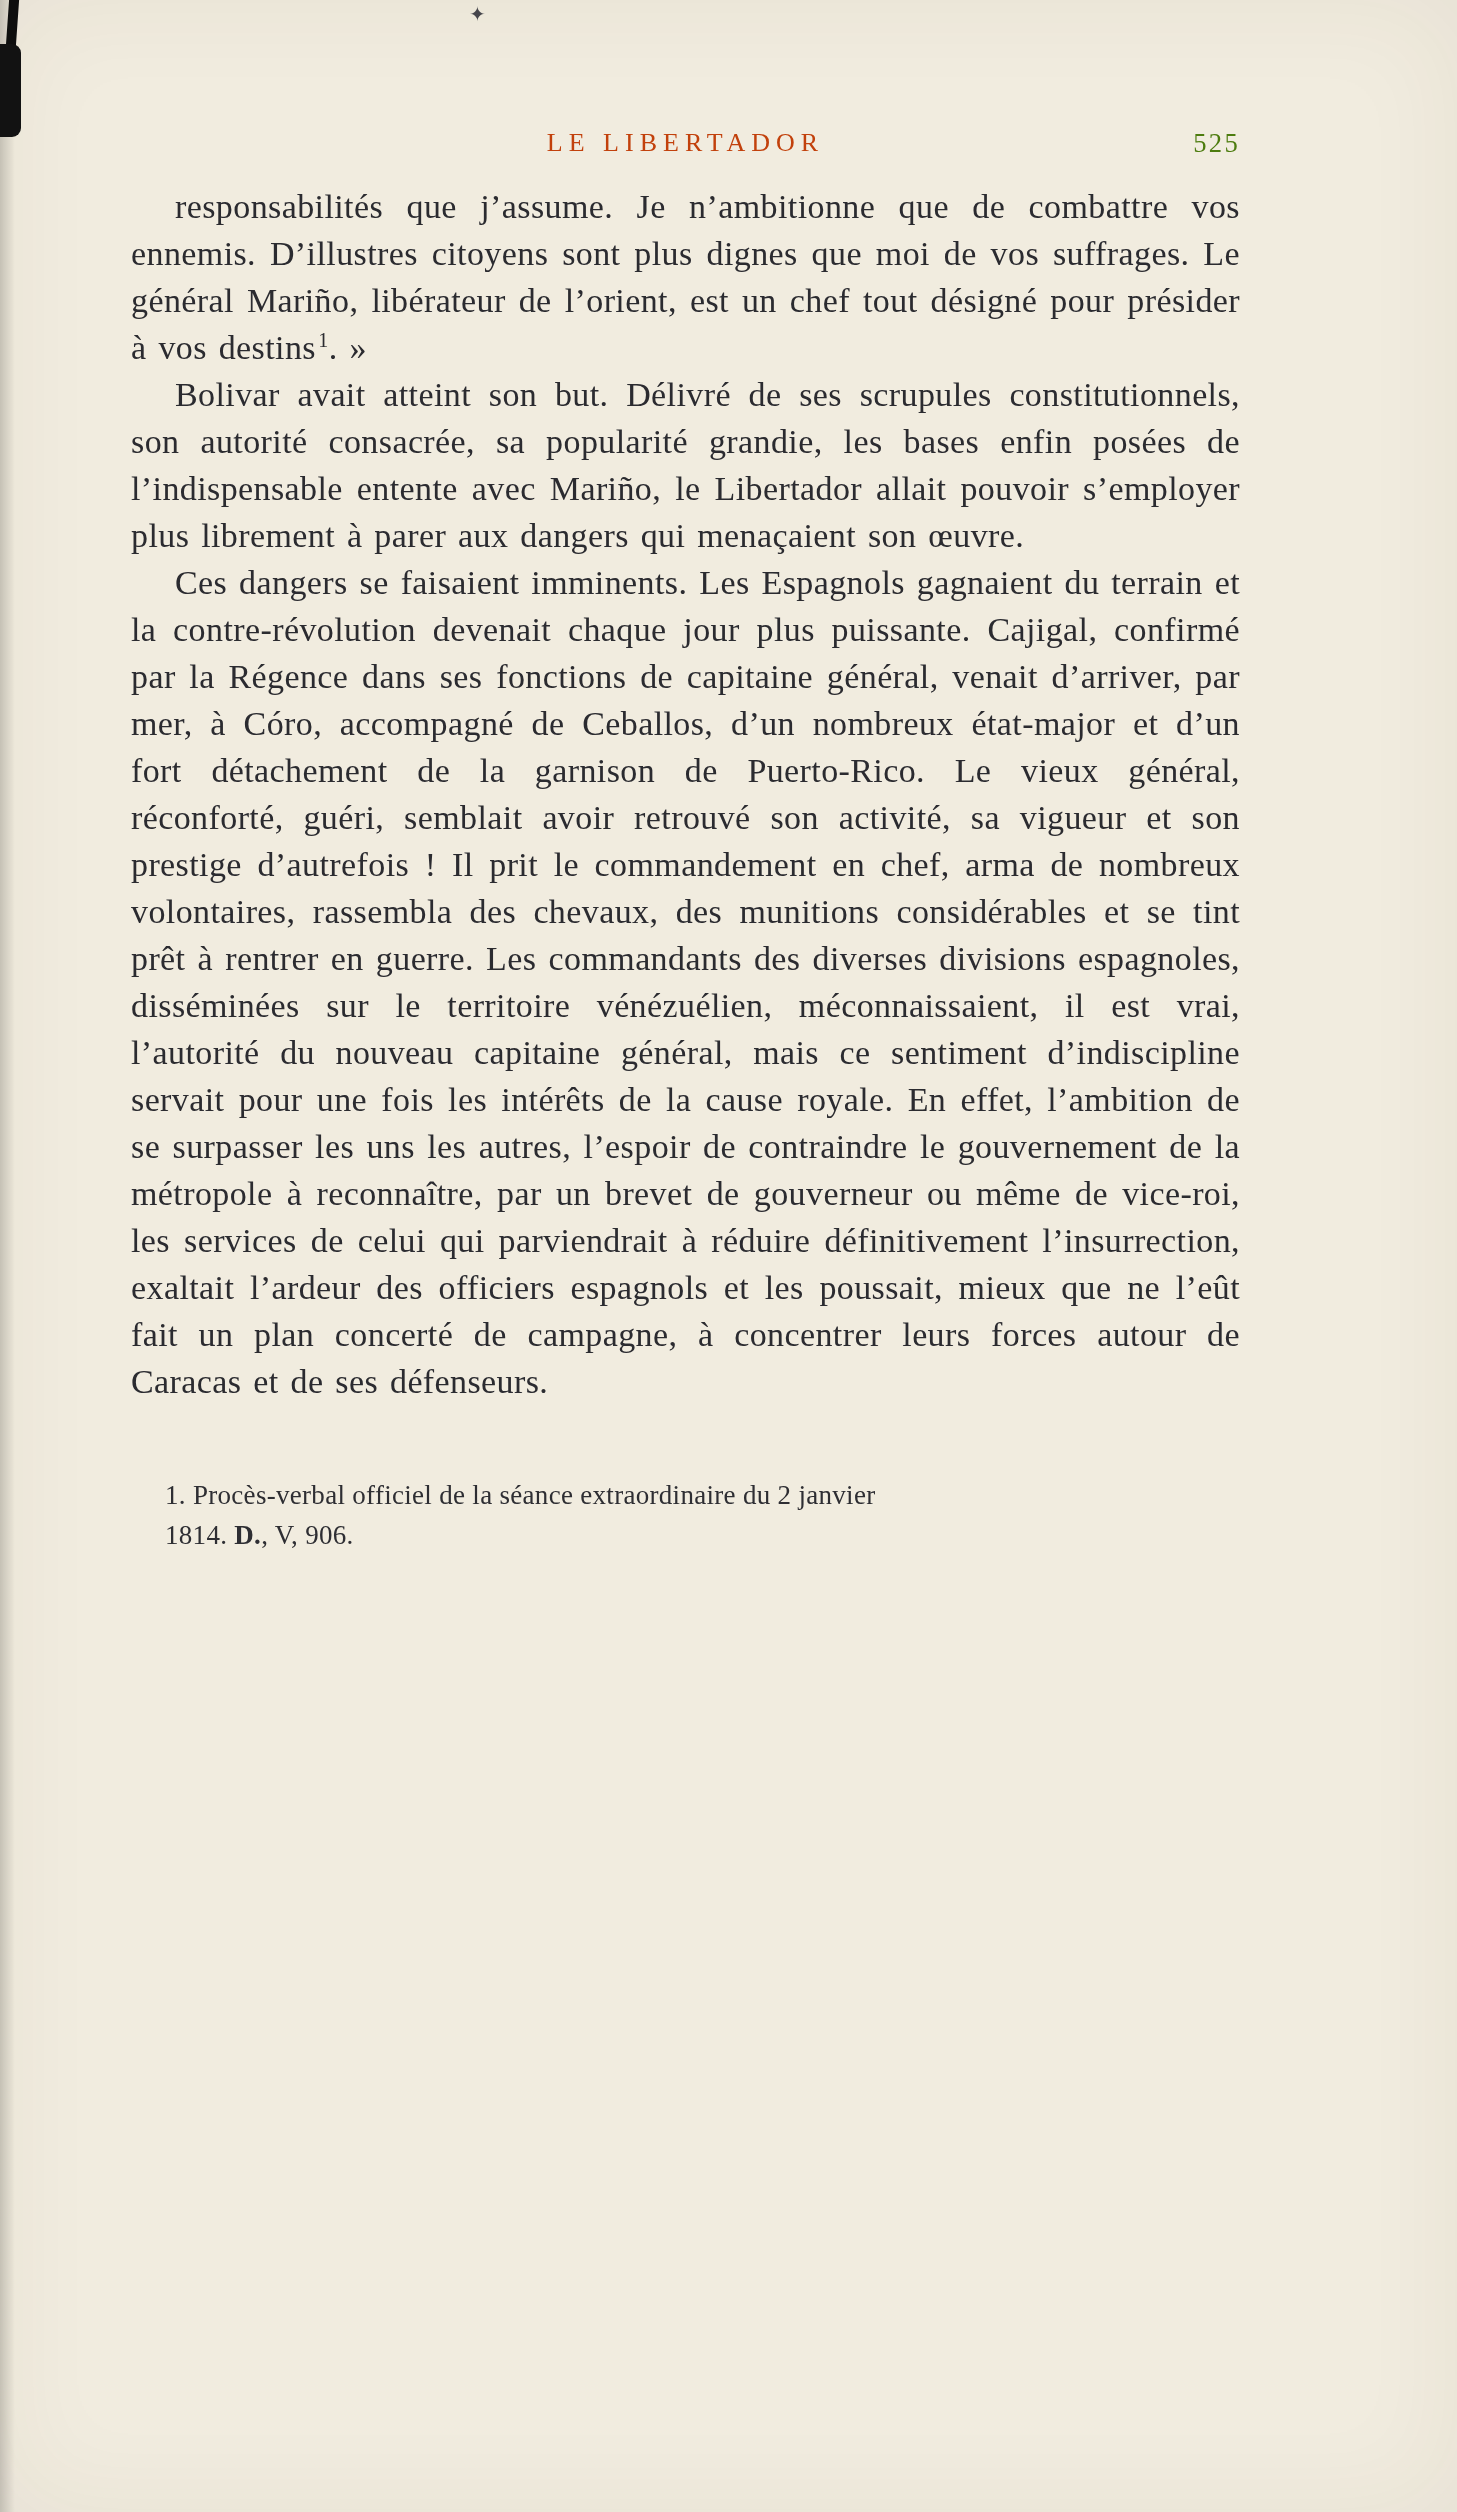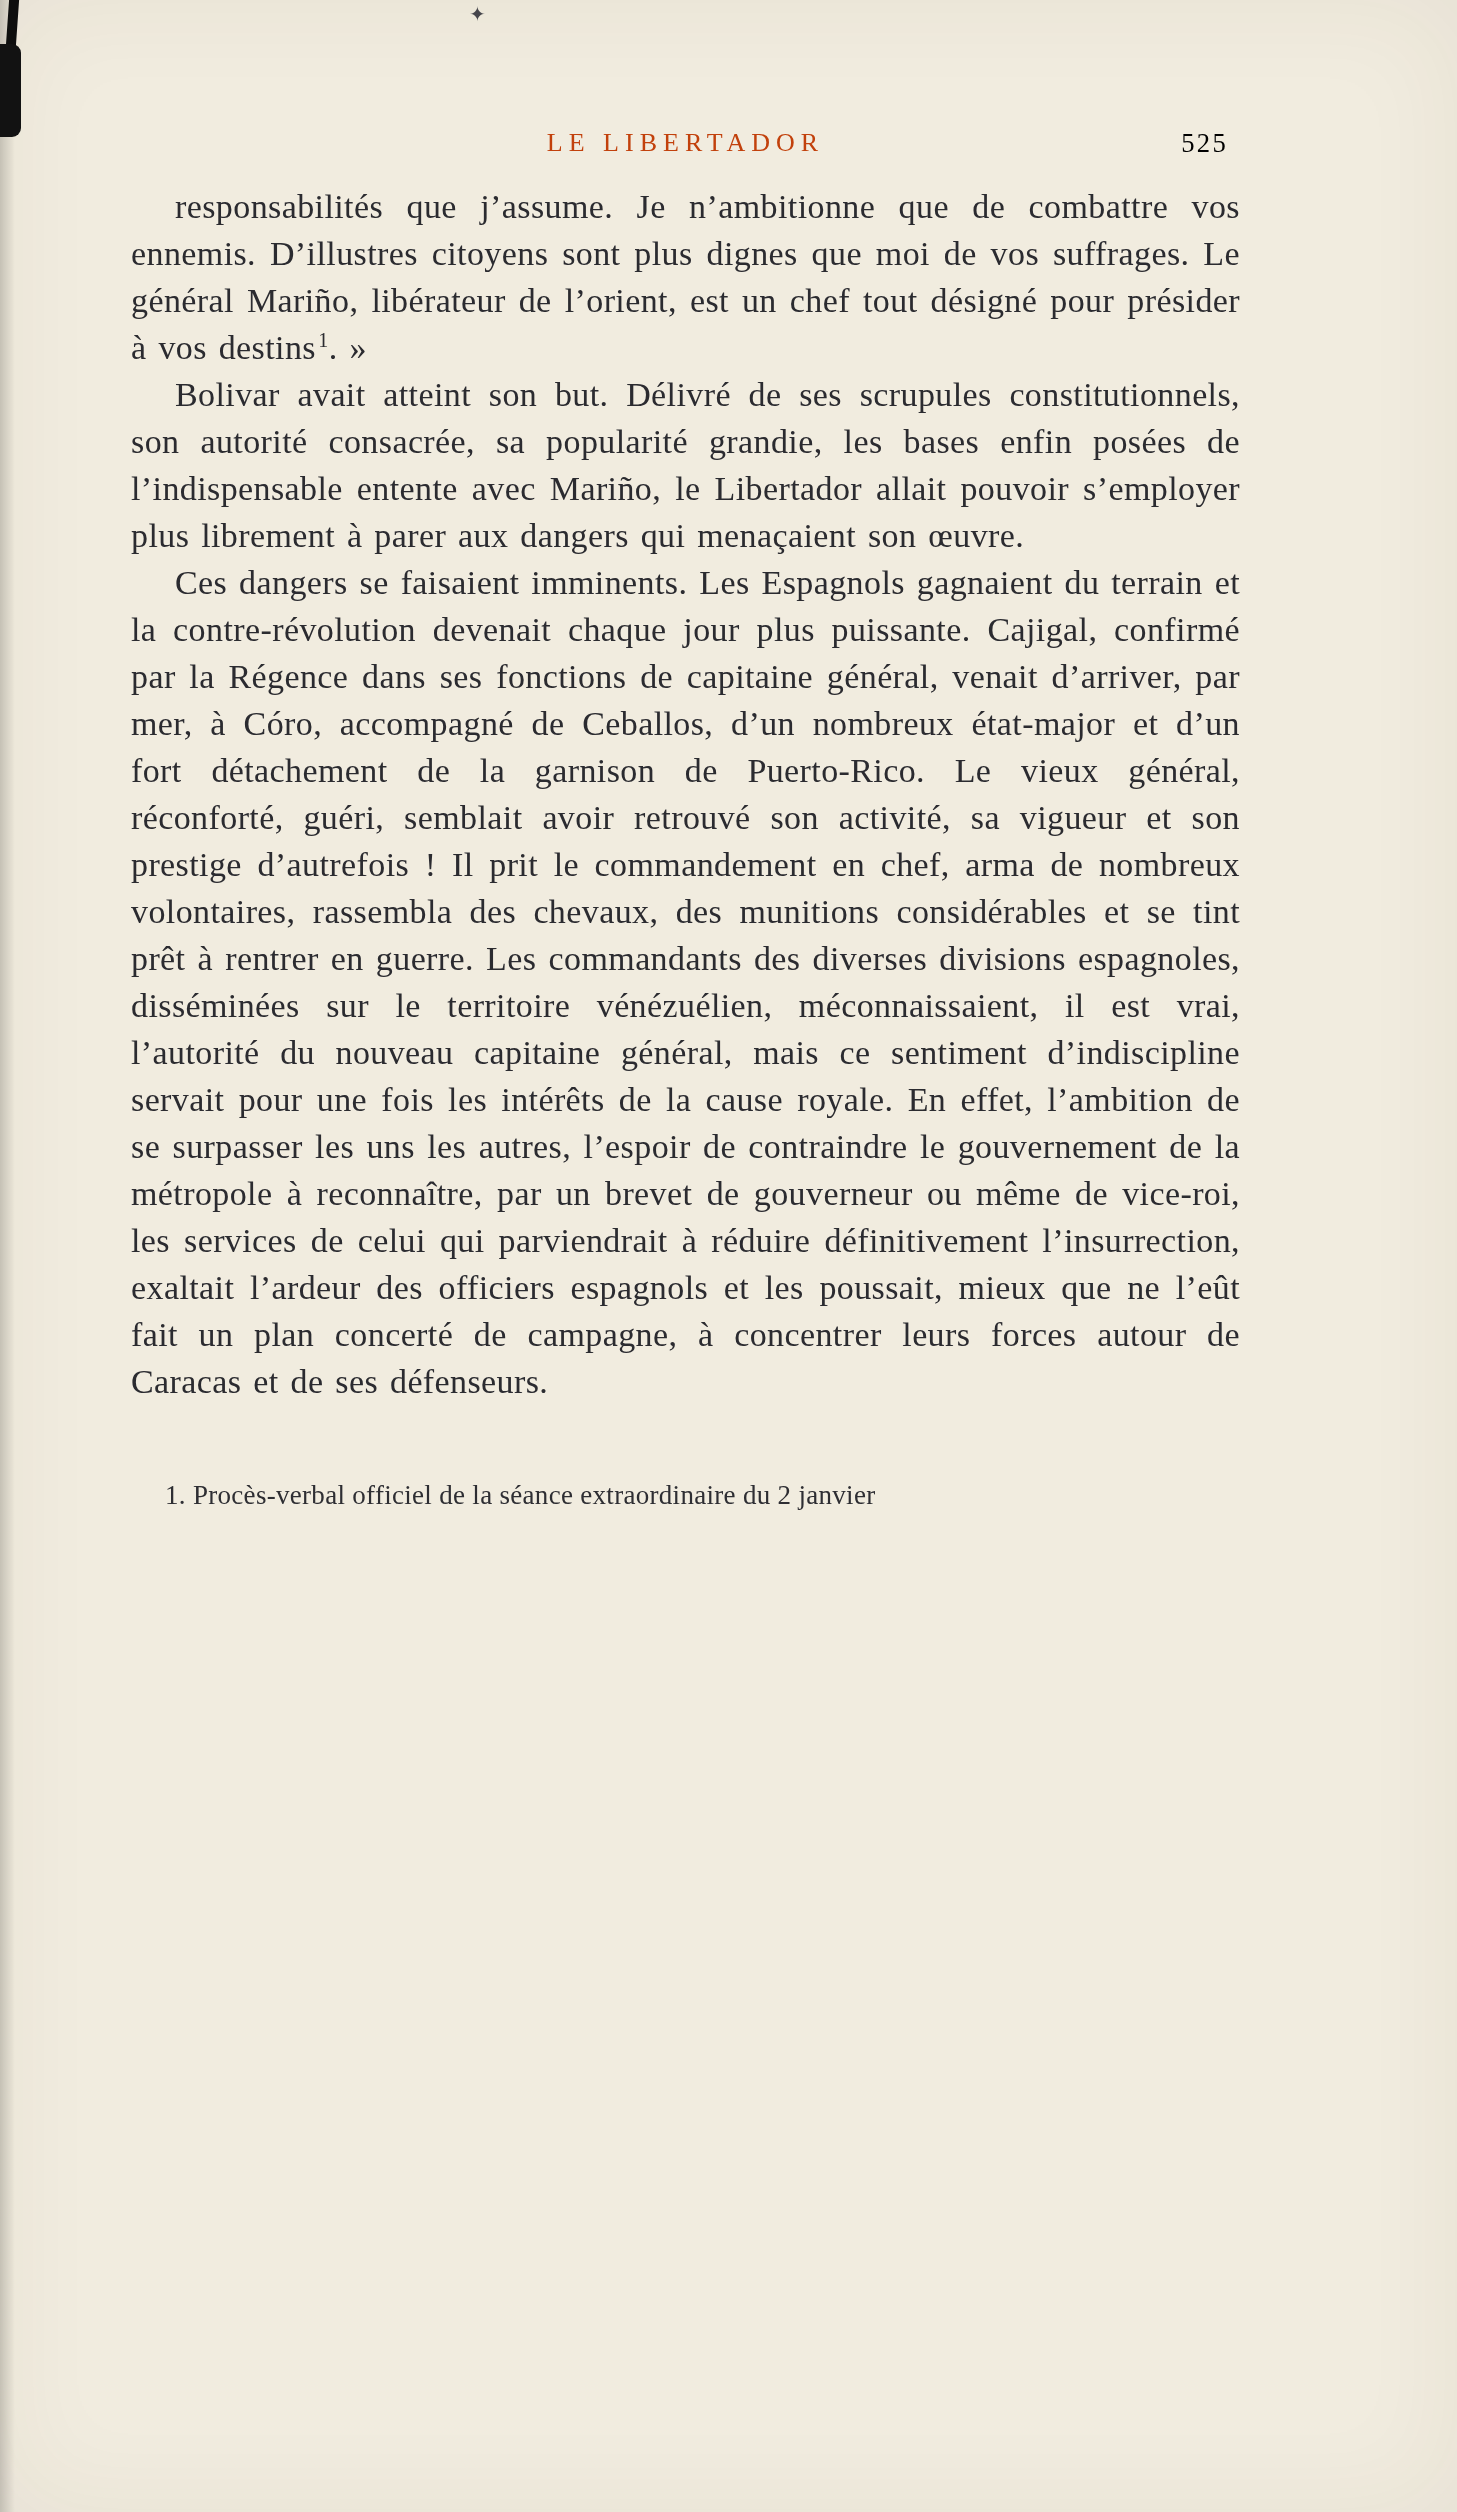--- a/index.html
+++ b/index.html
@@ -61,25 +61,25 @@
     position: absolute;
     left: 50%;
     transform: translateX(-50%);
     font-size: 26px;
     letter-spacing: 6px;
     color: #c2410c;
     white-space: nowrap;
   }
   .page-number {
     position: absolute;
-    right: 12px;
+    right: 0;
     top: 0;
     font-size: 26.6px;
     letter-spacing: 2.3px;
-    color: #000000;
+    color: #4d7c0f;
   }
   .body-text {
     margin-top: 22px;
   }
   .para {
     margin: 0;
     font-size: 34px;
     line-height: 47px;
     text-align: justify;
     text-indent: 44px;
@@ -124,18 +124,19 @@
 
       <p class="para">Bolivar avait atteint son but. Délivré de ses scrupules constitutionnels, son autorité consacrée, sa popularité grandie, les bases enfin posées de l’indispensable entente avec Mariño, le Libertador allait pouvoir s’employer plus librement à parer aux dangers qui menaçaient son œuvre.</p>
 
       <p class="para">Ces dangers se faisaient imminents. Les Espagnols gagnaient du terrain et la contre-révolution devenait chaque jour plus puissante. Cajigal, confirmé par la Régence dans ses fonctions de capitaine général, venait d’arriver, par mer, à Córo, accompagné de Ceballos, d’un nombreux état-major et d’un fort détachement de la garnison de Puerto-Rico. Le vieux général, réconforté, guéri, semblait avoir retrouvé son activité, sa vigueur et son prestige d’autrefois ! Il prit le commandement en chef, arma de nombreux volontaires, rassembla des chevaux, des munitions considérables et se tint prêt à rentrer en guerre. Les commandants des diverses divisions espagnoles, disséminées sur le territoire vénézuélien, méconnaissaient, il est vrai, l’autorité du nouveau capitaine général, mais ce sentiment d’indiscipline servait pour une fois les intérêts de la cause royale. En effet, l’ambition de se surpasser les uns les autres, l’espoir de contraindre le gouvernement de la métropole à reconnaître, par un brevet de gouverneur ou même de vice-roi, les services de celui qui parviendrait à réduire définitivement l’insurrection, exaltait l’ardeur des officiers espagnols et les poussait, mieux que ne l’eût fait un plan concerté de campagne, à concentrer leurs forces autour de Caracas et de ses défenseurs.</p>
 
 
     </div>
 
     <div class="footnote">
       <span class="fn-line">1. Procès-verbal officiel de la séance extraordinaire du 2 janvier</span>
+      <span class="fn-line"><span>1814. </span><span class="fn-bold">D.</span><span>, V, 906.</span></span>
     </div>
 
   </div>
 
 </div>
 
 
 </body></html>

